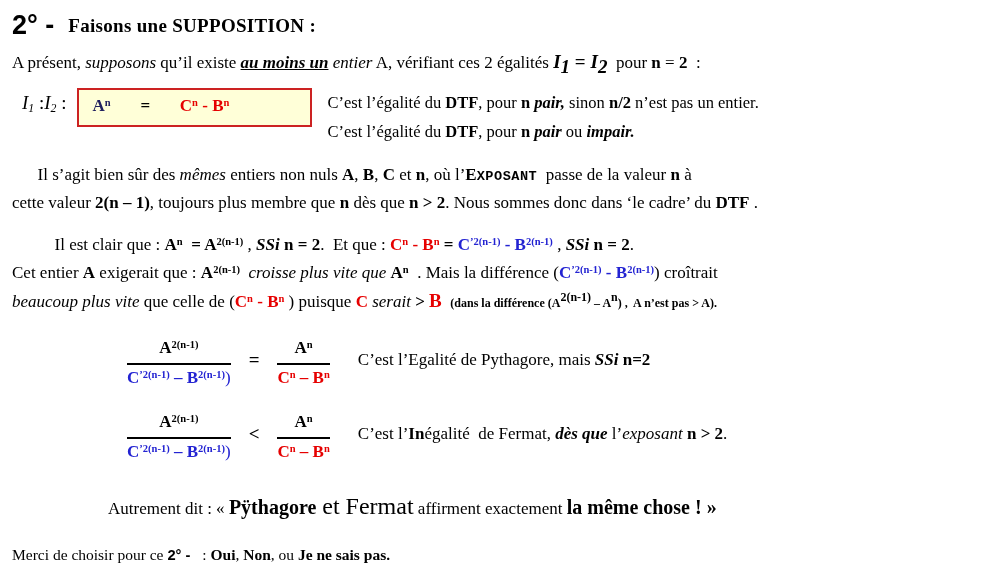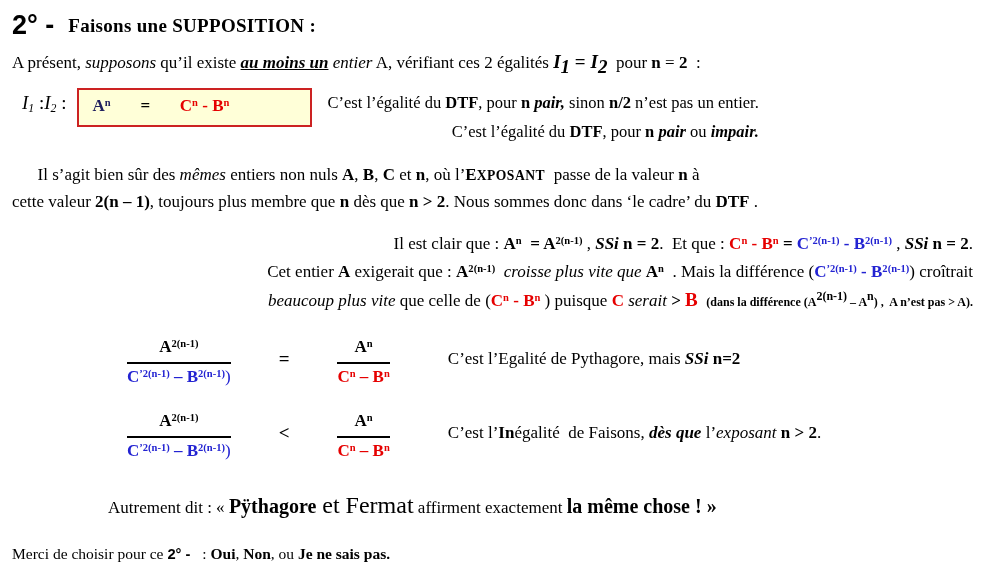--- a/index.html
+++ b/index.html
@@ -16,21 +16,21 @@
   .rich{white-space:pre-wrap;}
   .b{font-weight:bold;}
   .i{font-style:italic;}
   .u{text-decoration:underline;}
   .red{color:var(--accent-red);}
   .blue{color:var(--accent-blue);}
   .dk{color:var(--eq-dark);}
   .sup{font-size:0.62em;position:relative;top:-0.5em;}
   .sub{font-size:0.62em;position:relative;top:0.25em;}
   .sm{font-size:12px;font-weight:bold;}
-  .sc{font-size:0.8em;letter-spacing:0.5px;}
+  .sc{font-size:0.8em;letter-spacing:0.5px;font-family:Liberation Mono, monospace;}
   .lg{font-size:1.12em;}
   .lg1{font-size:24px;text-align:right;}
   .lg2{font-size:20px;font-weight:bold;}
   .sans{font-family:"Liberation Sans", sans-serif;font-size:0.95em;}
 
   .title-row{margin:2px 0 8px 0;}
   .title-prefix{
     font-family:"Liberation Sans", sans-serif;
     font-weight:bold;font-size:27px;vertical-align:middle;
   }
@@ -44,27 +44,27 @@
   .eqbox-row{display:flex;align-items:flex-start;margin:4px 0 16px 10px;}
   .eq-labels{display:flex;flex-direction:row;margin-right:10px;}
   .eq-label{font-size:19px;line-height:29px;}
   .eqbox{
     background:var(--box-bg);
     border:2px solid var(--box-border);
     padding:3px 12px 4px 14px;
     min-width:205px;
   }
   .eq-line{font-size:17px;line-height:26px;}
-  .eq-comments{margin-left:16px;text-align:right;}
+  .eq-comments{margin-left:16px;}
   .comment{font-size:16.5px;line-height:29px;}
 
   .para1{margin-top:14px;}
-  .para2{margin-top:16px;text-align:right;}
+  .para2{margin-top:16px;}
 
-  .frac-row{display:flex;align-items:center;margin:20px 0 0 115px;gap:30px;}
+  .frac-row{display:flex;align-items:center;margin:20px 0 0 115px;}
   .frac{display:inline-block;text-align:center;font-size:17px;line-height:22px;}
   .frac .num{display:block;border-bottom:2px solid #000;padding:0 14px 2px 14px;}
   .frac .den{display:block;padding-top:2px;}
   .frac-op{font-weight:bold;font-size:19px;margin:0 18px;position:relative;top:-4px;}
   .frac-caption{font-size:17px;margin-left:28px;position:relative;top:-4px;}
 
   .conclusion{margin:26px 0 0 96px;font-size:17px;line-height:30px;}
   .footer{margin-top:22px;font-size:15.5px;}
 </style>
 </head>
@@ -119,20 +119,20 @@
   <div class="frac-row">
     <div class="frac">
       <span class="num rich"><span class="b">A</span><span class="b sup">2(n-1)</span></span>
       <span class="den rich"><span class="b blue">C</span><span class="b blue sup">’2(n-1)</span><span class="b blue"> – </span><span class="b blue">B</span><span class="b blue sup">2(n-1)</span><span class="blue">)</span></span>
     </div>
     <span class="frac-op">&lt;</span>
     <div class="frac">
       <span class="num rich"><span class="b">A</span><span class="b sup">n</span></span>
       <span class="den rich"><span class="b red">C</span><span class="b red sup">n</span><span class="b red"> – </span><span class="b red">B</span><span class="b red sup">n</span></span>
     </div>
-    <span class="frac-caption rich"><span>C’est l’</span><span class="b">In</span><span>égalité  de Faisons, </span><span class="b i">dès que</span><span> l’</span><span class="i">exposant</span><span> </span><span class="b">n &gt; 2</span><span>.</span></span>
+    <span class="frac-caption rich"><span>C’est l’</span><span class="b">In</span><span>égalité  de Fermat, </span><span class="b i">dès que</span><span> l’</span><span class="i">exposant</span><span> </span><span class="b">n &gt; 2</span><span>.</span></span>
   </div>
 
   <p class="conclusion rich"><span>Autrement dit : « </span><span class="lg2">Pÿthagore</span><span class="lg1"> et Fermat</span><span> affirment exactement </span><span class="lg2">la même chose ! »</span></p>
 
   <p class="footer rich"><span>Merci de choisir pour ce </span><span class="b sans">2° - </span><span>  : </span><span class="b">Oui</span><span>, </span><span class="b">Non</span><span>, ou </span><span class="b">Je ne sais pas.</span></p>
 
 </div>
 
 </body></html>

